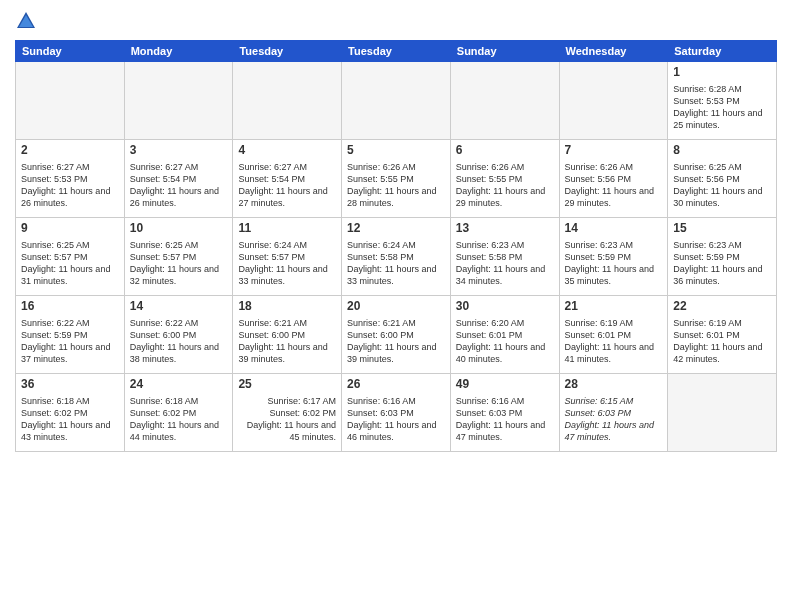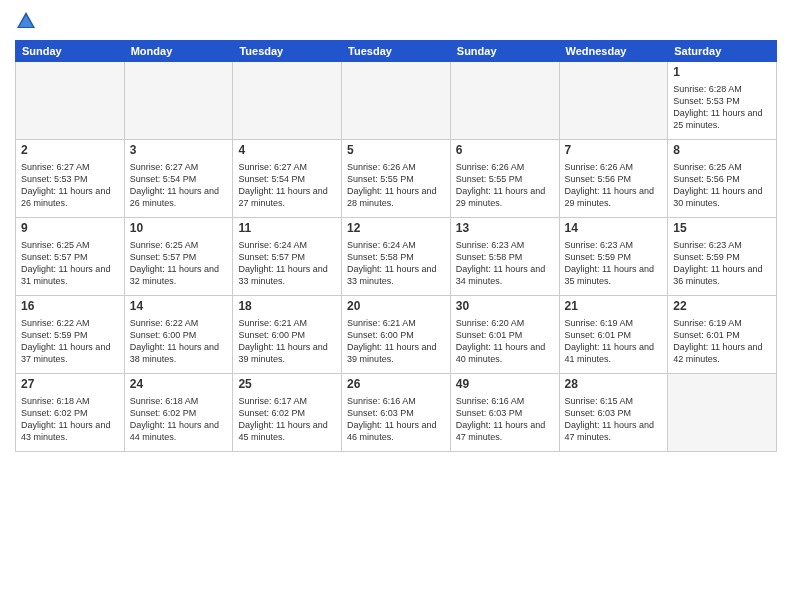--- a/index.html
+++ b/index.html
@@ -265,52 +265,52 @@
           </td>
           <td>
             <span class="day-num">22</span>
             <div class="day-info" style="white-space: pre-wrap;">Sunrise: 6:19 AM
 Sunset: 6:01 PM
 Daylight: 11 hours and 42 minutes.</div>
           </td>
         </tr>
         <tr>
           <td>
-            <span class="day-num">27</span>
+            <span class="day-num">36</span>
             <div class="day-info" style="white-space: pre-wrap;">Sunrise: 6:18 AM
 Sunset: 6:02 PM
 Daylight: 11 hours and 43 minutes.</div>
           </td>
           <td>
             <span class="day-num">24</span>
             <div class="day-info" style="white-space: pre-wrap;">Sunrise: 6:18 AM
 Sunset: 6:02 PM
 Daylight: 11 hours and 44 minutes.</div>
           </td>
           <td>
             <span class="day-num">25</span>
-            <div class="day-info" style="white-space: pre-wrap;">Sunrise: 6:17 AM
+            <div class="day-info" style="white-space: pre-wrap; text-align: right;">Sunrise: 6:17 AM
 Sunset: 6:02 PM
 Daylight: 11 hours and 45 minutes.</div>
           </td>
           <td>
             <span class="day-num">26</span>
             <div class="day-info" style="white-space: pre-wrap;">Sunrise: 6:16 AM
 Sunset: 6:03 PM
 Daylight: 11 hours and 46 minutes.</div>
           </td>
           <td>
             <span class="day-num">49</span>
             <div class="day-info" style="white-space: pre-wrap;">Sunrise: 6:16 AM
 Sunset: 6:03 PM
 Daylight: 11 hours and 47 minutes.</div>
           </td>
           <td>
             <span class="day-num">28</span>
-            <div class="day-info" style="white-space: pre-wrap;">Sunrise: 6:15 AM
+            <div class="day-info" style="white-space: pre-wrap; font-style: italic;">Sunrise: 6:15 AM
 Sunset: 6:03 PM
 Daylight: 11 hours and 47 minutes.</div>
           </td>
           <td class="empty"></td>
         </tr>
       </tbody>
   </table>
 </div>
 
 </body></html>

